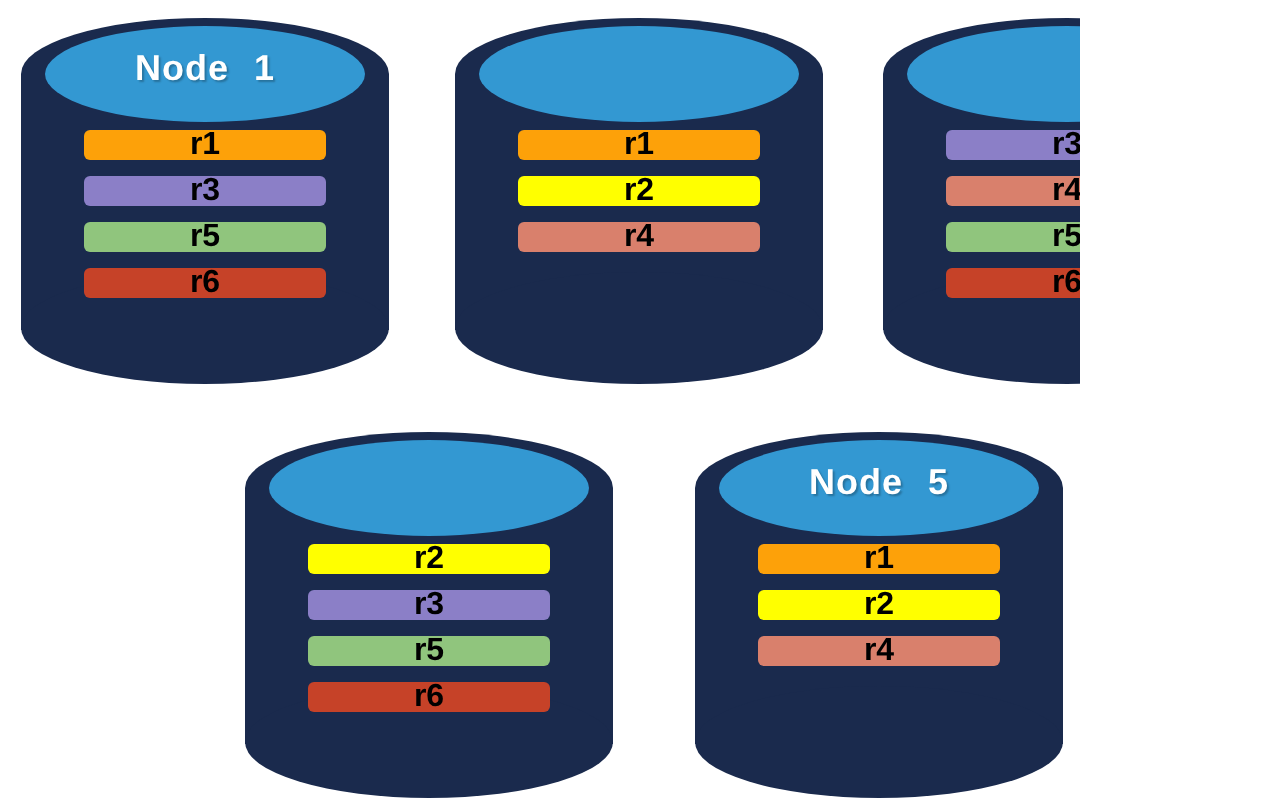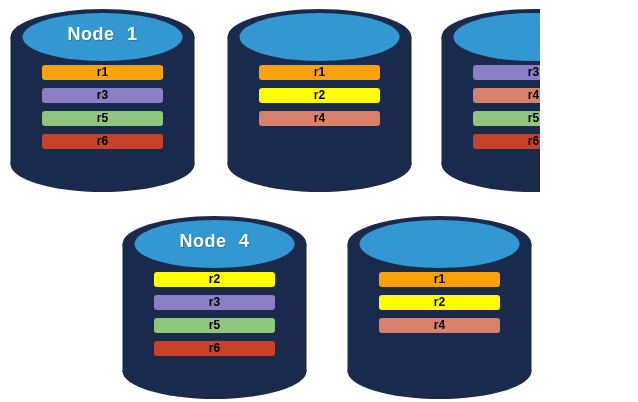--- a/index.html
+++ b/index.html
@@ -49,21 +49,21 @@
   .bar {
     height: 15px;
     margin-bottom: 8px;
     border-radius: 3px;
     display: flex;
     align-items: center;
     justify-content: center;
   }
   .bar-label {
     color: var(--record-label-color);
-    font-size: 12px;
+    font-size: 16px;
     font-weight: bold;
     line-height: 15px;
   }
 </style>
 </head>
 <body>
 
 <div id="canvas">
 
     <div class="node" style="left: 10px; top: 8px;">
@@ -133,21 +133,20 @@
       </div>
     </div>
 
     <div class="node" style="left: 122px; top: 215px;">
       <svg class="cyl" width="185" height="185" viewBox="0 0 185 185">
         <ellipse class="cyl-body-fill" cx="92.5" cy="29" rx="92" ry="28"></ellipse>
         <rect class="cyl-body-fill" x="0.5" y="29" width="184" height="128"></rect>
         <ellipse class="cyl-body-fill" cx="92.5" cy="156" rx="92" ry="28"></ellipse>
         <ellipse class="cyl-top-fill" cx="92.5" cy="29" rx="80" ry="24"></ellipse>
       </svg>
-      <div class="node-label">Node 4</div>
       <div class="bars">
         <div class="bar" style="background: rgb(255, 255, 0);">
           <span class="bar-label">r2</span>
         </div>
         <div class="bar" style="background: rgb(139, 127, 199);">
           <span class="bar-label">r3</span>
         </div>
         <div class="bar" style="background: rgb(144, 197, 125);">
           <span class="bar-label">r5</span>
         </div>
@@ -157,20 +156,21 @@
       </div>
     </div>
 
     <div class="node" style="left: 347px; top: 215px;">
       <svg class="cyl" width="185" height="185" viewBox="0 0 185 185">
         <ellipse class="cyl-body-fill" cx="92.5" cy="29" rx="92" ry="28"></ellipse>
         <rect class="cyl-body-fill" x="0.5" y="29" width="184" height="128"></rect>
         <ellipse class="cyl-body-fill" cx="92.5" cy="156" rx="92" ry="28"></ellipse>
         <ellipse class="cyl-top-fill" cx="92.5" cy="29" rx="80" ry="24"></ellipse>
       </svg>
+      <div class="node-label">Node 5</div>
       <div class="bars">
         <div class="bar" style="background: rgb(253, 161, 9);">
           <span class="bar-label">r1</span>
         </div>
         <div class="bar" style="background: rgb(255, 255, 0);">
           <span class="bar-label">r2</span>
         </div>
         <div class="bar" style="background: rgb(217, 128, 108);">
           <span class="bar-label">r4</span>
         </div>

